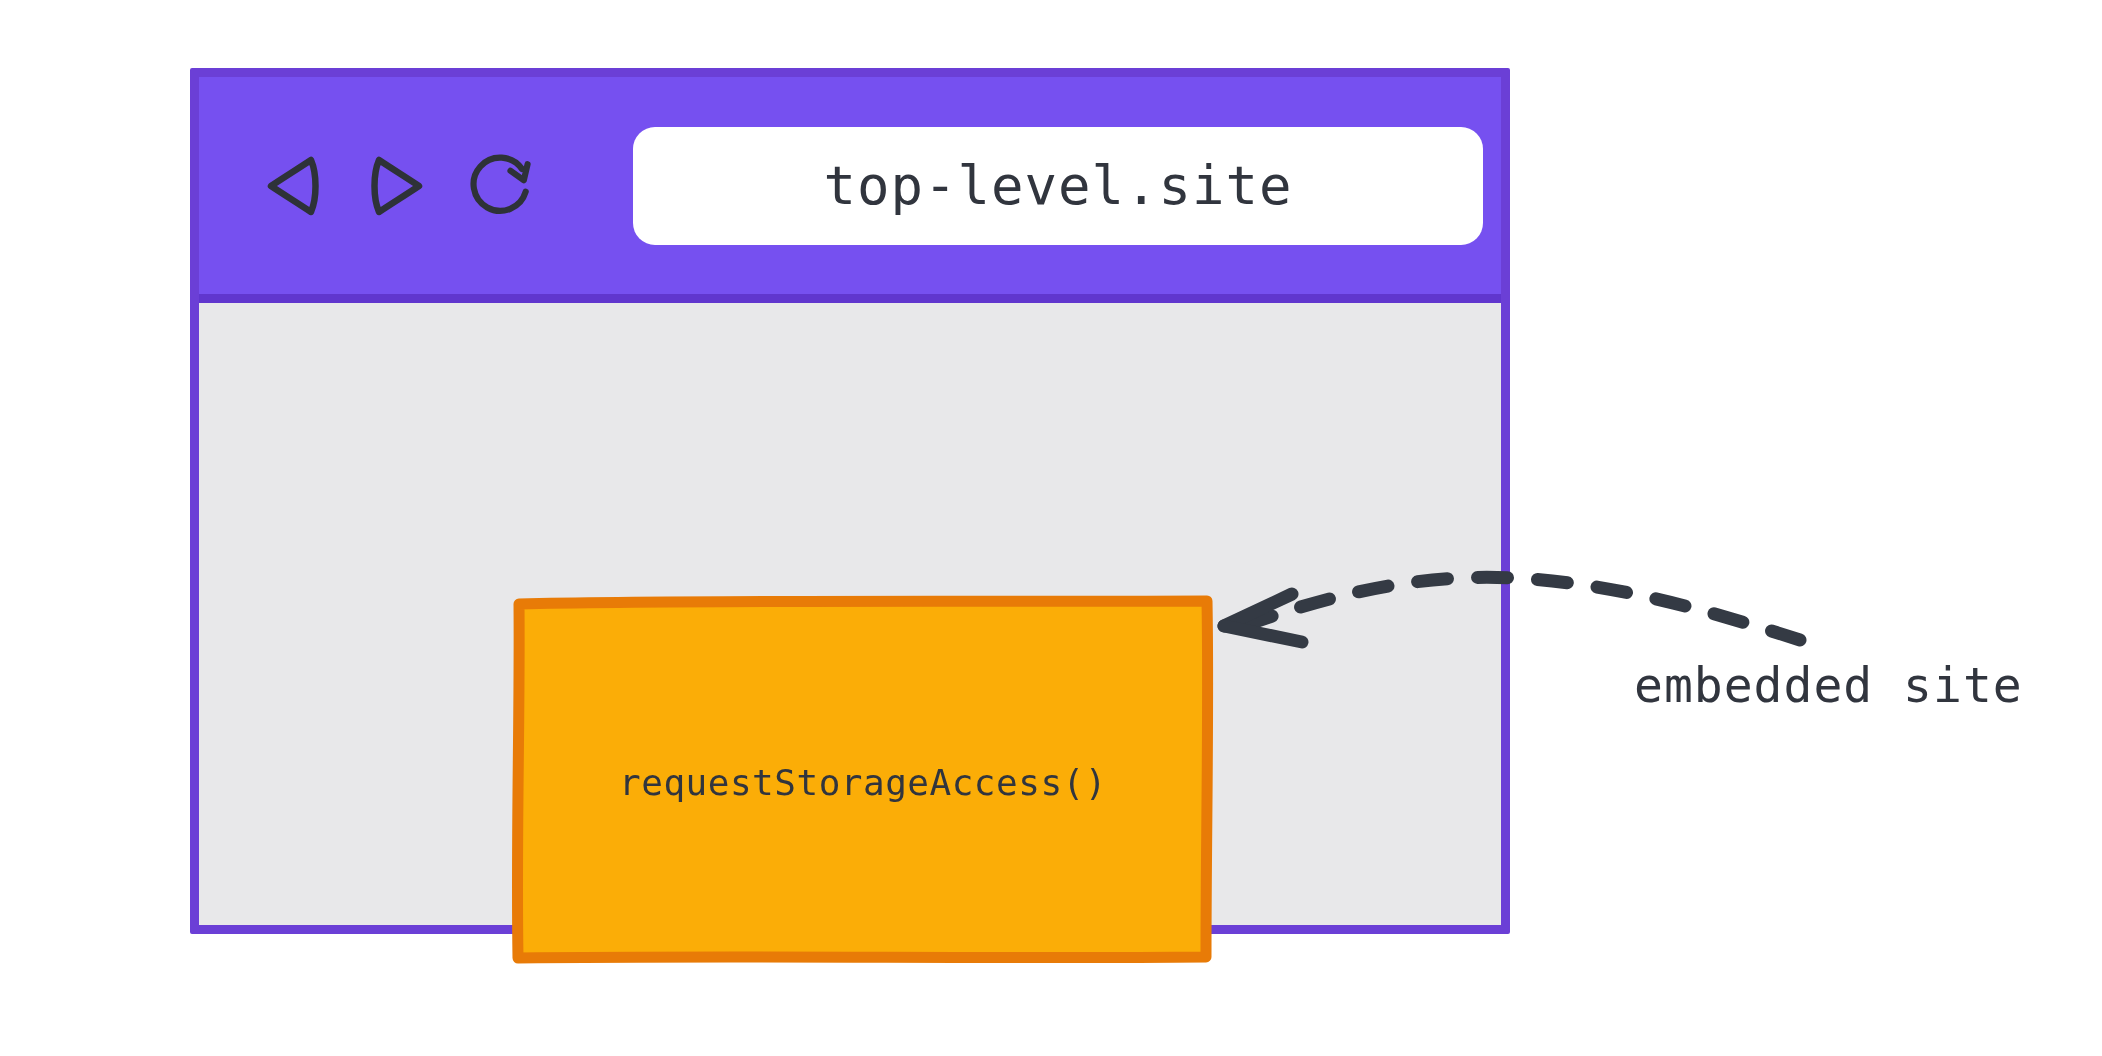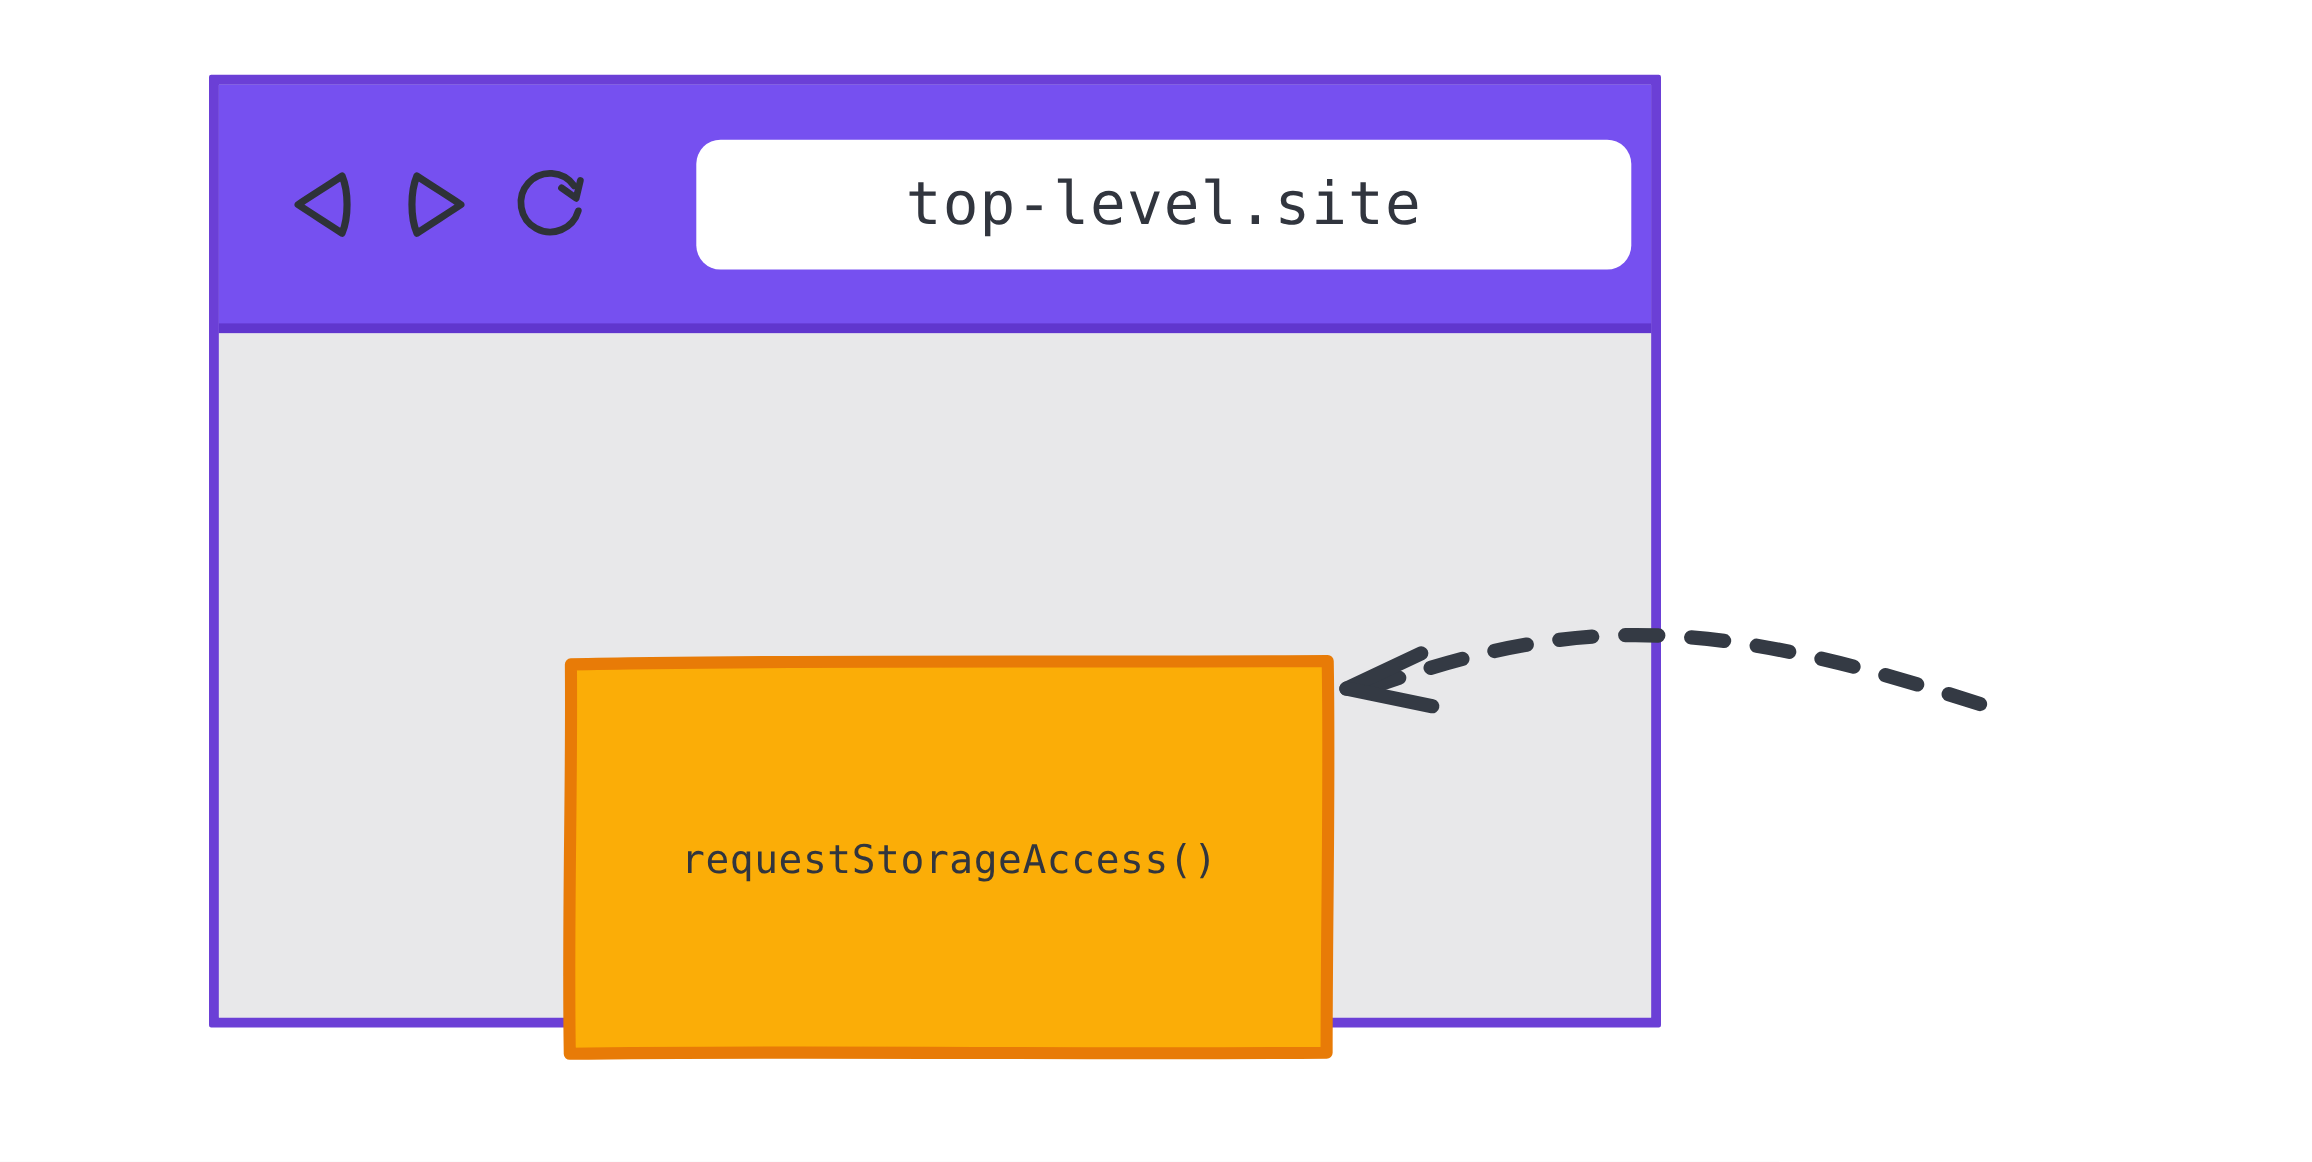--- a/index.html
+++ b/index.html
@@ -215,14 +215,15 @@
     </div>
 
   </div>
 
   <svg class="annotation-arrow" viewBox="0 0 680 180" fill="none">
     <path d="M620 120 C 520 88, 400 52, 280 58 C 200 62, 130 82, 58 108" stroke="#343A44" stroke-width="13" stroke-linecap="round" stroke-dasharray="30 30" fill="none"></path>
     <path d="M44 106 L 112 74" stroke="#343A44" stroke-width="13" stroke-linecap="round" fill="none"></path>
     <path d="M44 106 L 122 122" stroke="#343A44" stroke-width="13" stroke-linecap="round" fill="none"></path>
   </svg>
 
+  <div class="annotation-text">embedded site</div>
 
 </div>
 
 </body></html>

